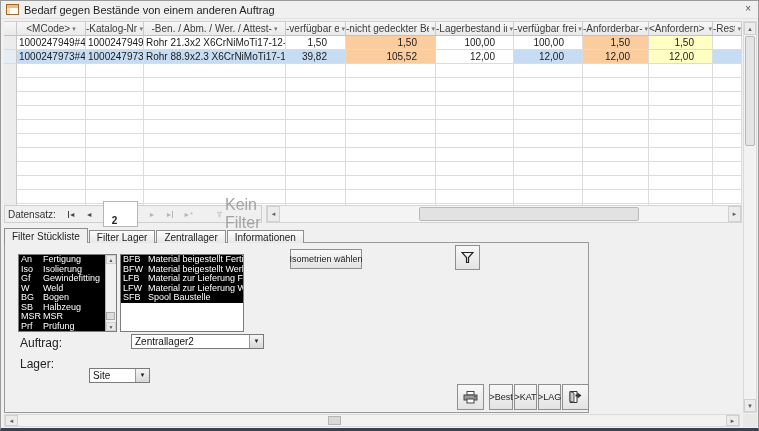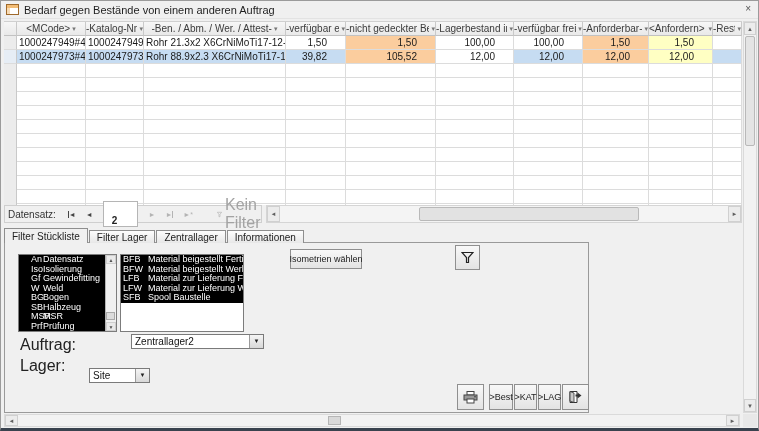--- a/index.html
+++ b/index.html
@@ -73,41 +73,41 @@
 
   
   #panel { position:absolute; left:3px; top:241px; width:585px; height:171px;
     border:1px solid #9a9a9a; background:#f0f0f0; z-index:2; }
   .listbox { position:absolute; top:11px; height:78px; border:1px solid #7c7c7c; background:#fff;
     overflow:hidden; }
   #bom-list { left:13px; width:99px; padding-right:11px; }
   #cat-list { left:115px; width:124px; }
   .lrow { display:flex; height:9.5px; background:#000; color:#fff; font-size:9px; line-height:9.5px;
     white-space:nowrap; overflow:hidden; }
-  #bom-list .lrow .code { width:24px; flex:none; padding-left:12px; }
+  #bom-list .lrow .code { width:24px; flex:none; padding-left:2px; }
   #cat-list .lrow .code { width:27px; flex:none; padding-left:2px; }
   .list-scroll { position:absolute; right:0; top:0; bottom:0; width:11px; background:#f0f0f0;
     border-left:1px solid #b5b5b5; display:flex; flex-direction:column; justify-content:space-between; }
   .list-scroll .sb { height:9px; font-size:5px; color:#555; text-align:center; line-height:9px;
     background:#e9e9e9; border:1px solid #cfcfcf; }
   .list-thumb { position:absolute; right:1px; bottom:11px; width:9px; height:8px;
     background:#dcdcdc; border:1px solid #aaa; }
 
   .panel-btn { position:absolute; background:linear-gradient(#f8f8f8,#e3e3e3);
     border:1px solid #8f8f8f; display:flex; align-items:center; justify-content:center;
     font-size:9px; color:#222; white-space:nowrap; }
   #iso-btn { left:285px; top:6px; width:72px; height:20px; }
   #funnel-btn { left:450px; top:2px; width:25px; height:25px; }
   #print-btn { left:452px; top:141px; width:27px; height:26px; }
   #best-btn { left:484px; top:141px; width:24px; height:26px; }
   #kat-btn  { left:509px; top:141px; width:23px; height:26px; }
   #lag-btn  { left:533px; top:141px; width:23px; height:26px; }
   #exit-btn { left:557px; top:141px; width:27px; height:26px; }
 
-  .field-label { position:absolute; left:15px; font-size:16px; color:#222; }
+  .field-label { position:absolute; left:15px; font-size:12px; color:#222; }
   .combo { position:absolute; left:84px; height:15px; background:#fff; border:1px solid #7a7a7a;
     font-size:10px; line-height:13px; padding-left:3px; color:#111; }
   .combo .dd { position:absolute; right:0; top:0; bottom:0; width:14px;
     background:linear-gradient(#f5f5f5,#d8d8d8); border-left:1px solid #9a9a9a;
     display:flex; align-items:center; justify-content:center; font-size:6px; color:#222; }
   #auftrag-label { top:93px; } #auftrag-combo { top:91px; width:133px;margin-left:42px; }
   #lager-label { top:114px; } #lager-combo { top:125px; width:61px; }
 
   
   #vscroll { position:absolute; right:1px; top:20px; width:14px; height:392px;
@@ -255,21 +255,21 @@
     <div class="tab">Filter Lager</div>
     <div class="tab">Zentrallager</div>
     <div class="tab">Informationen</div>
   </div>
 
   <div id="panel">
 
     <div class="listbox" id="bom-list">
       <div class="lrow">
           <span class="code">An</span>
-          <span>Datensatz</span>
+          <span>Fertigung</span>
         </div>
       <div class="lrow">
           <span class="code">Iso</span>
           <span>Isolierung</span>
         </div>
       <div class="lrow">
           <span class="code">Gf</span>
           <span>Gewindefitting</span>
         </div>
       <div class="lrow">

